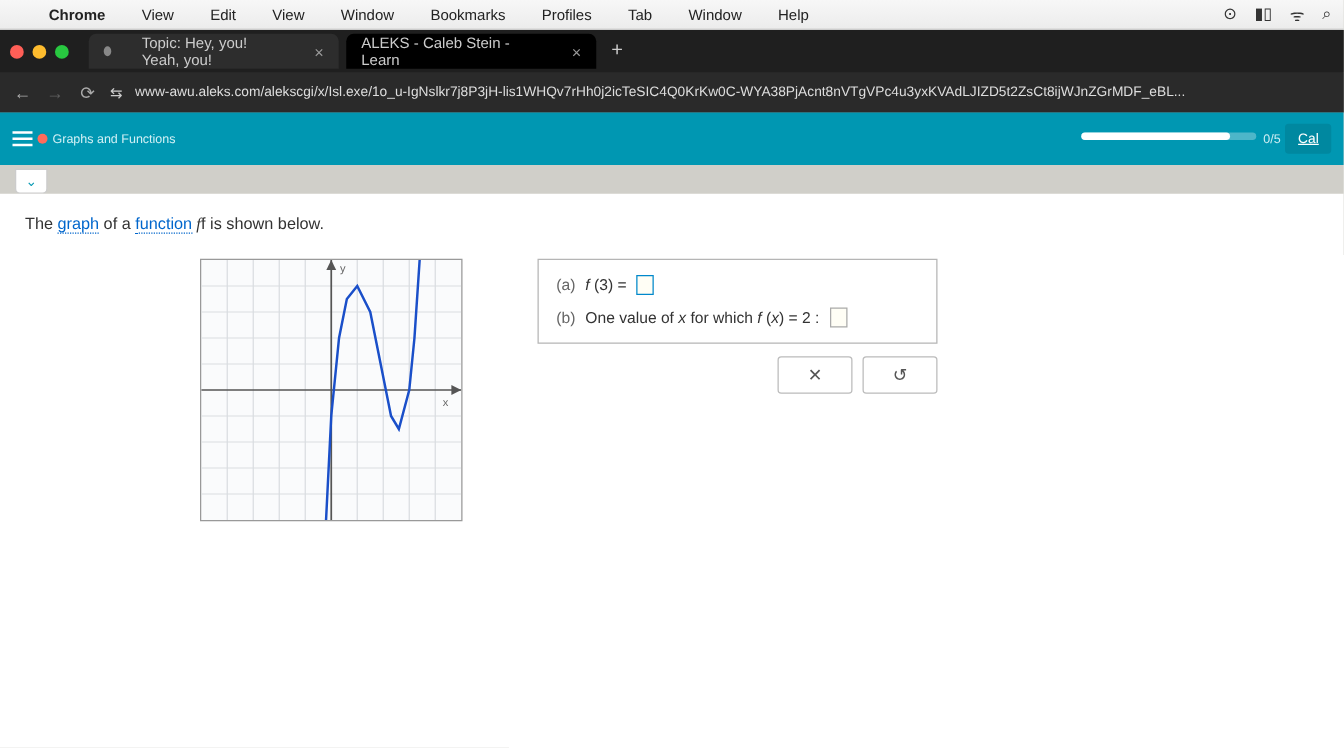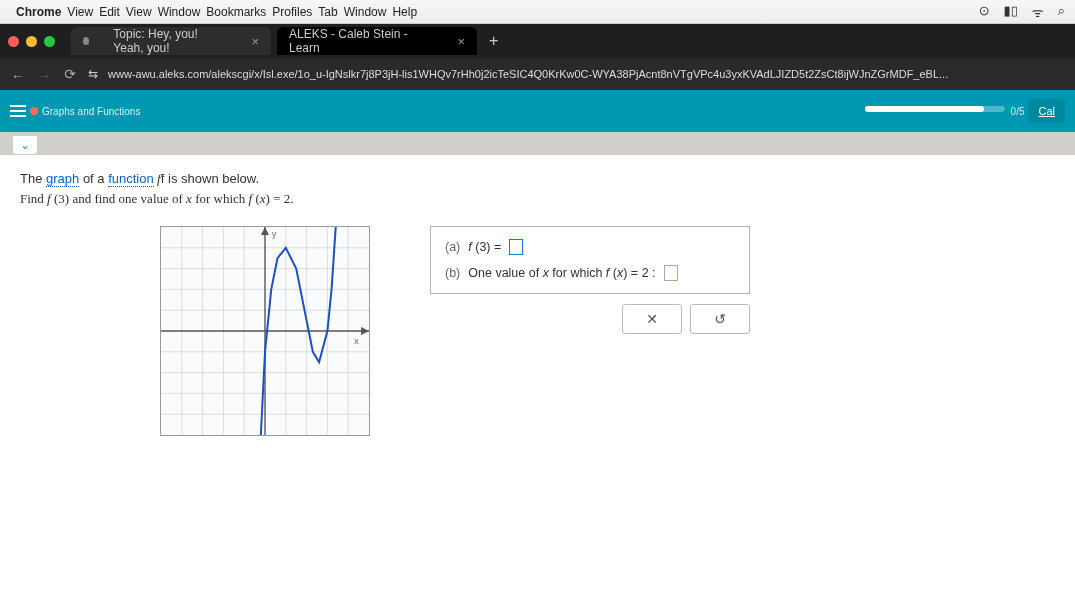--- a/index.html
+++ b/index.html
@@ -1,19 +1,19 @@
 <!DOCTYPE html>
 <html><head>
 <meta charset="utf-8">
 <style>
 * { margin: 0; padding: 0; box-sizing: border-box; font-family: -apple-system, BlinkMacSystemFont, "Segoe UI", Arial, sans-serif; }
 body { background: #d0cfc9; width: 1075px; height: 598px; overflow: hidden; position: relative; }
 
 
-.mac-menubar { background: linear-gradient(#f7f7f7, #ececec); height: 24px; display: flex; align-items: center; padding: 0 10px; font-size: 12px; color: #222; gap: 6px; border-bottom: 1px solid #ccc; }
+.mac-menubar { background: linear-gradient(#f7f7f7, #ececec); height: 24px; display: flex; align-items: center; padding: 0 10px; font-size: 12px; color: #222; gap: 29px; border-bottom: 1px solid #ccc; }
 .mac-menubar .apple { font-size: 14px; }
 .mac-menubar .spacer { flex: 1; }
 .mac-menubar .right-icons { display: flex; gap: 14px; font-size: 13px; color: #333; }
 
 
 .browser { background: #2a2a2a; }
 .tab-row { display: flex; align-items: center; height: 34px; padding: 0 8px; gap: 6px; background: #1f1f1f; }
 .traffic { display: flex; gap: 7px; margin-right: 10px; }
 .traffic span { width: 11px; height: 11px; border-radius: 50%; display: block; }
 .t-red { background: #ff5f57; }
@@ -143,21 +143,20 @@
   <div class="calc-btn">Cal</div>
 </div>
 
 <div class="chevron-toggle">
   <span>⌄</span>
 </div>
 
 <div class="content">
   <div class="problem-text">
     <span>The </span><span class="underline-link">graph</span><span> of a </span><span class="underline-link">function</span><i> f </i><span style="margin-left:-3px"> f is shown below.</span><br>
-    <span style="font-family:'Times New Roman',serif">Find <i>f</i> (3) and find one value of <i>x</i> for which <i>f</i> (<i>x</i>) = 2.</span>
   </div>
 
   <div class="work-row">
 
     <div class="graph-box">
       <svg class="graph-svg" viewBox="0 0 210 210">
 
         <g stroke="#d9dde0" stroke-width="1">
           <line x1="0" y1="21" x2="210" y2="21"></line>
             <line x1="0" y1="42" x2="210" y2="42"></line>

